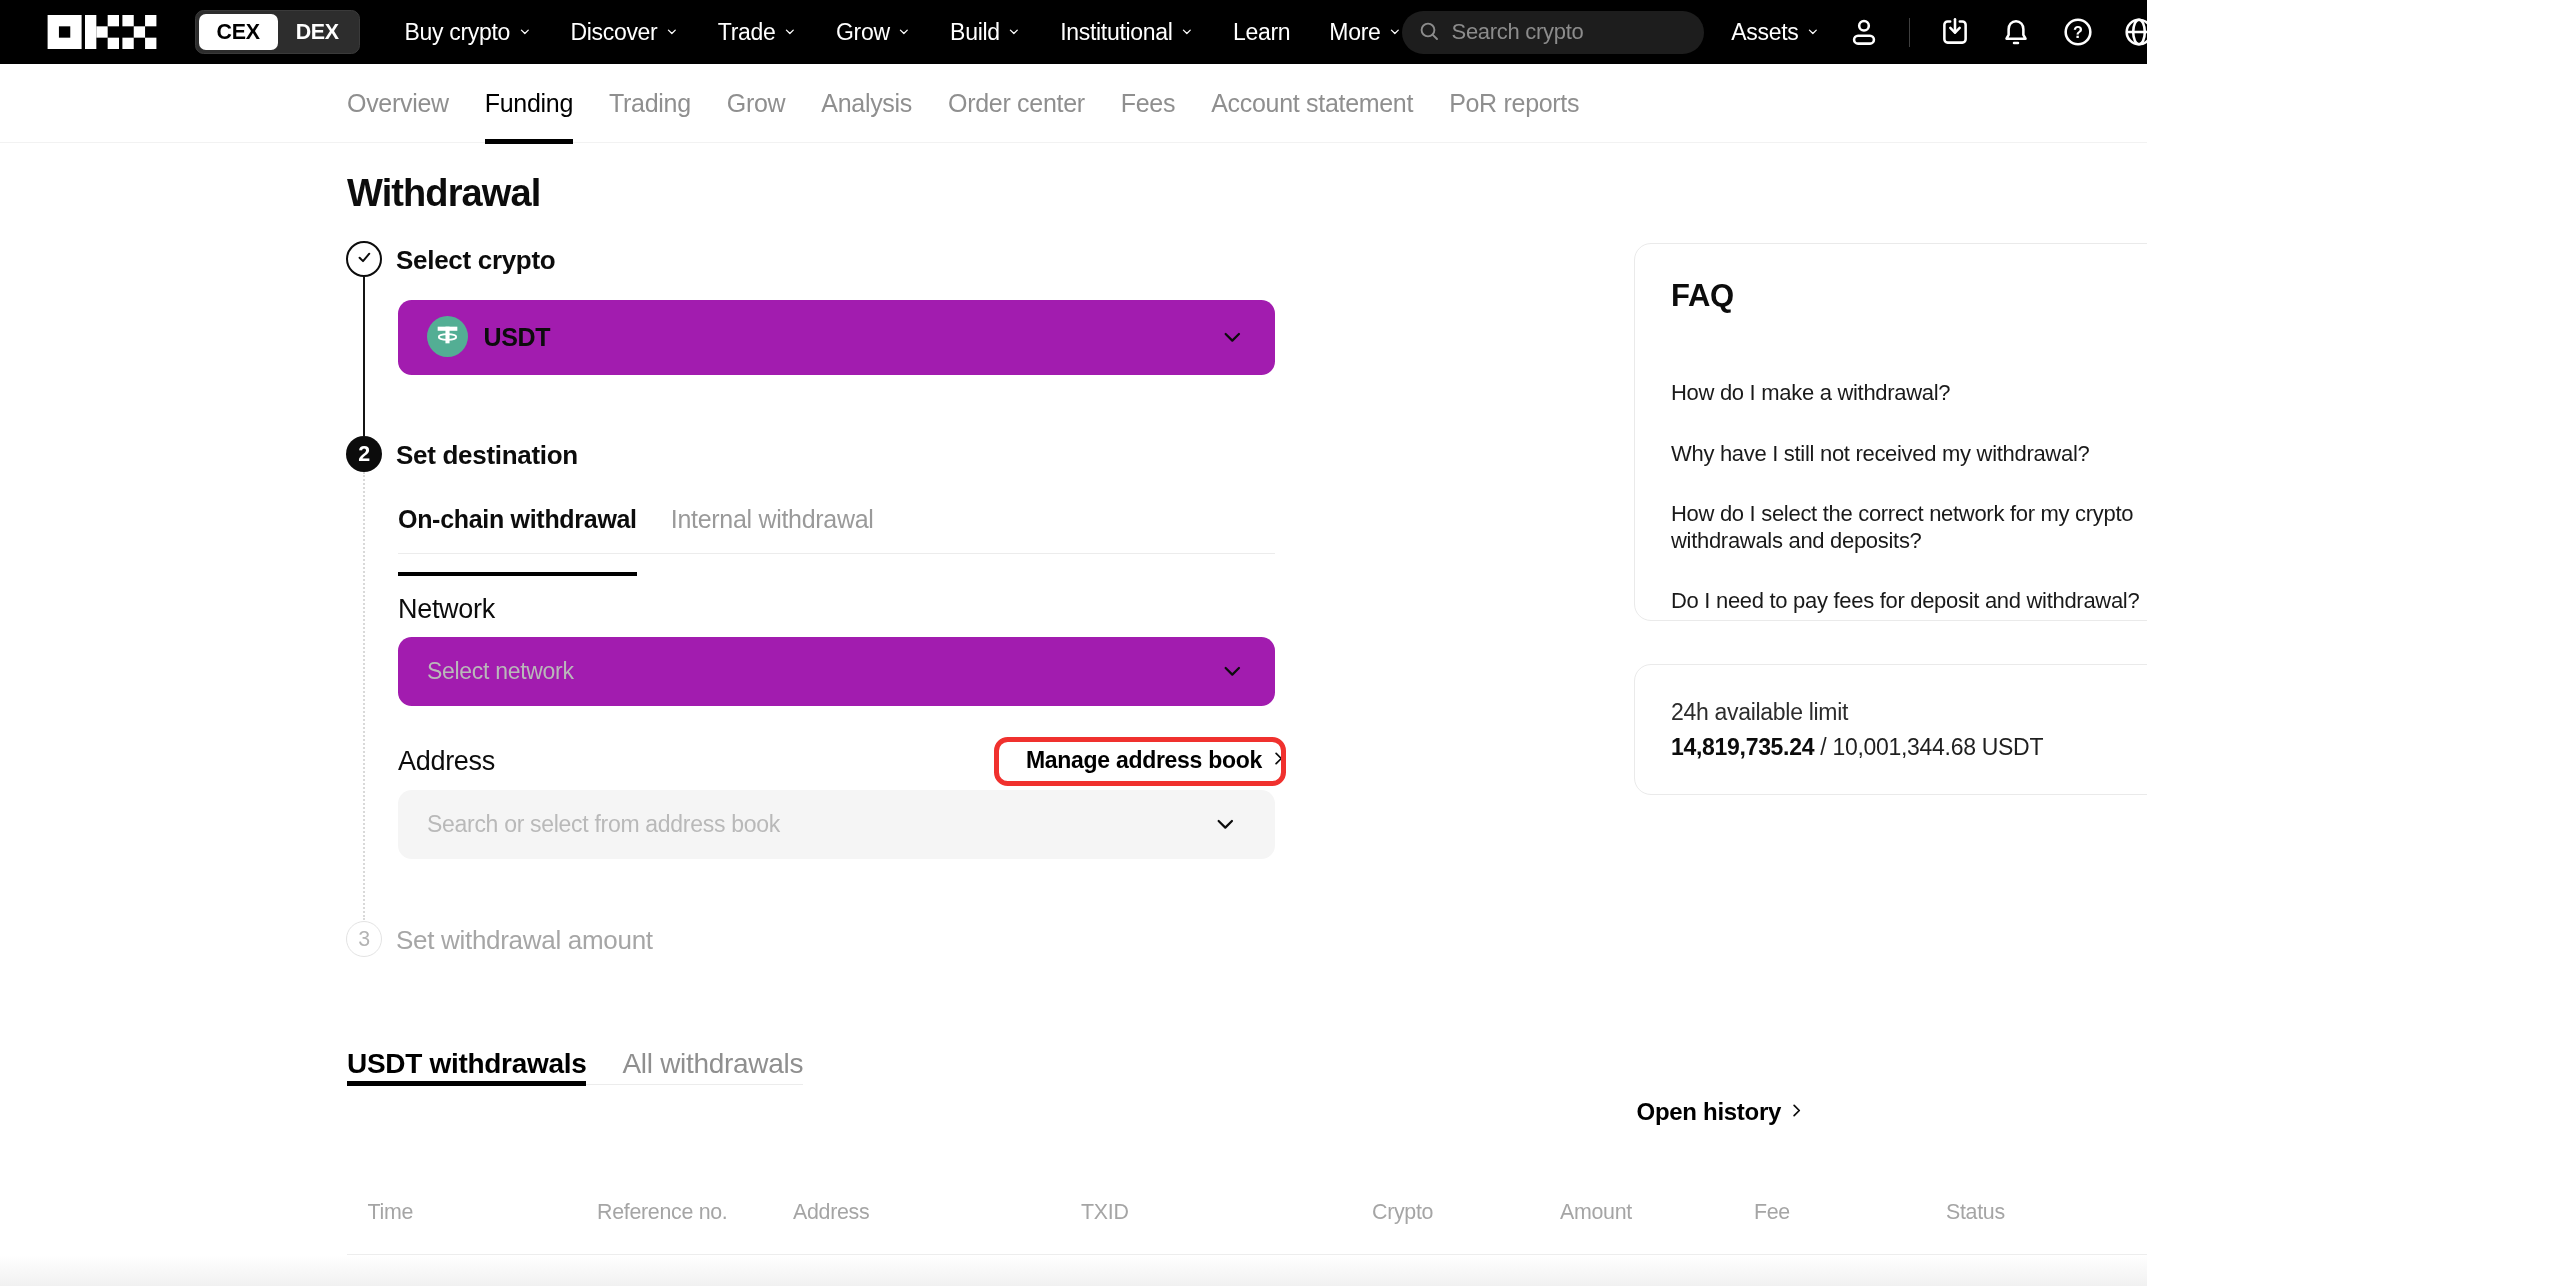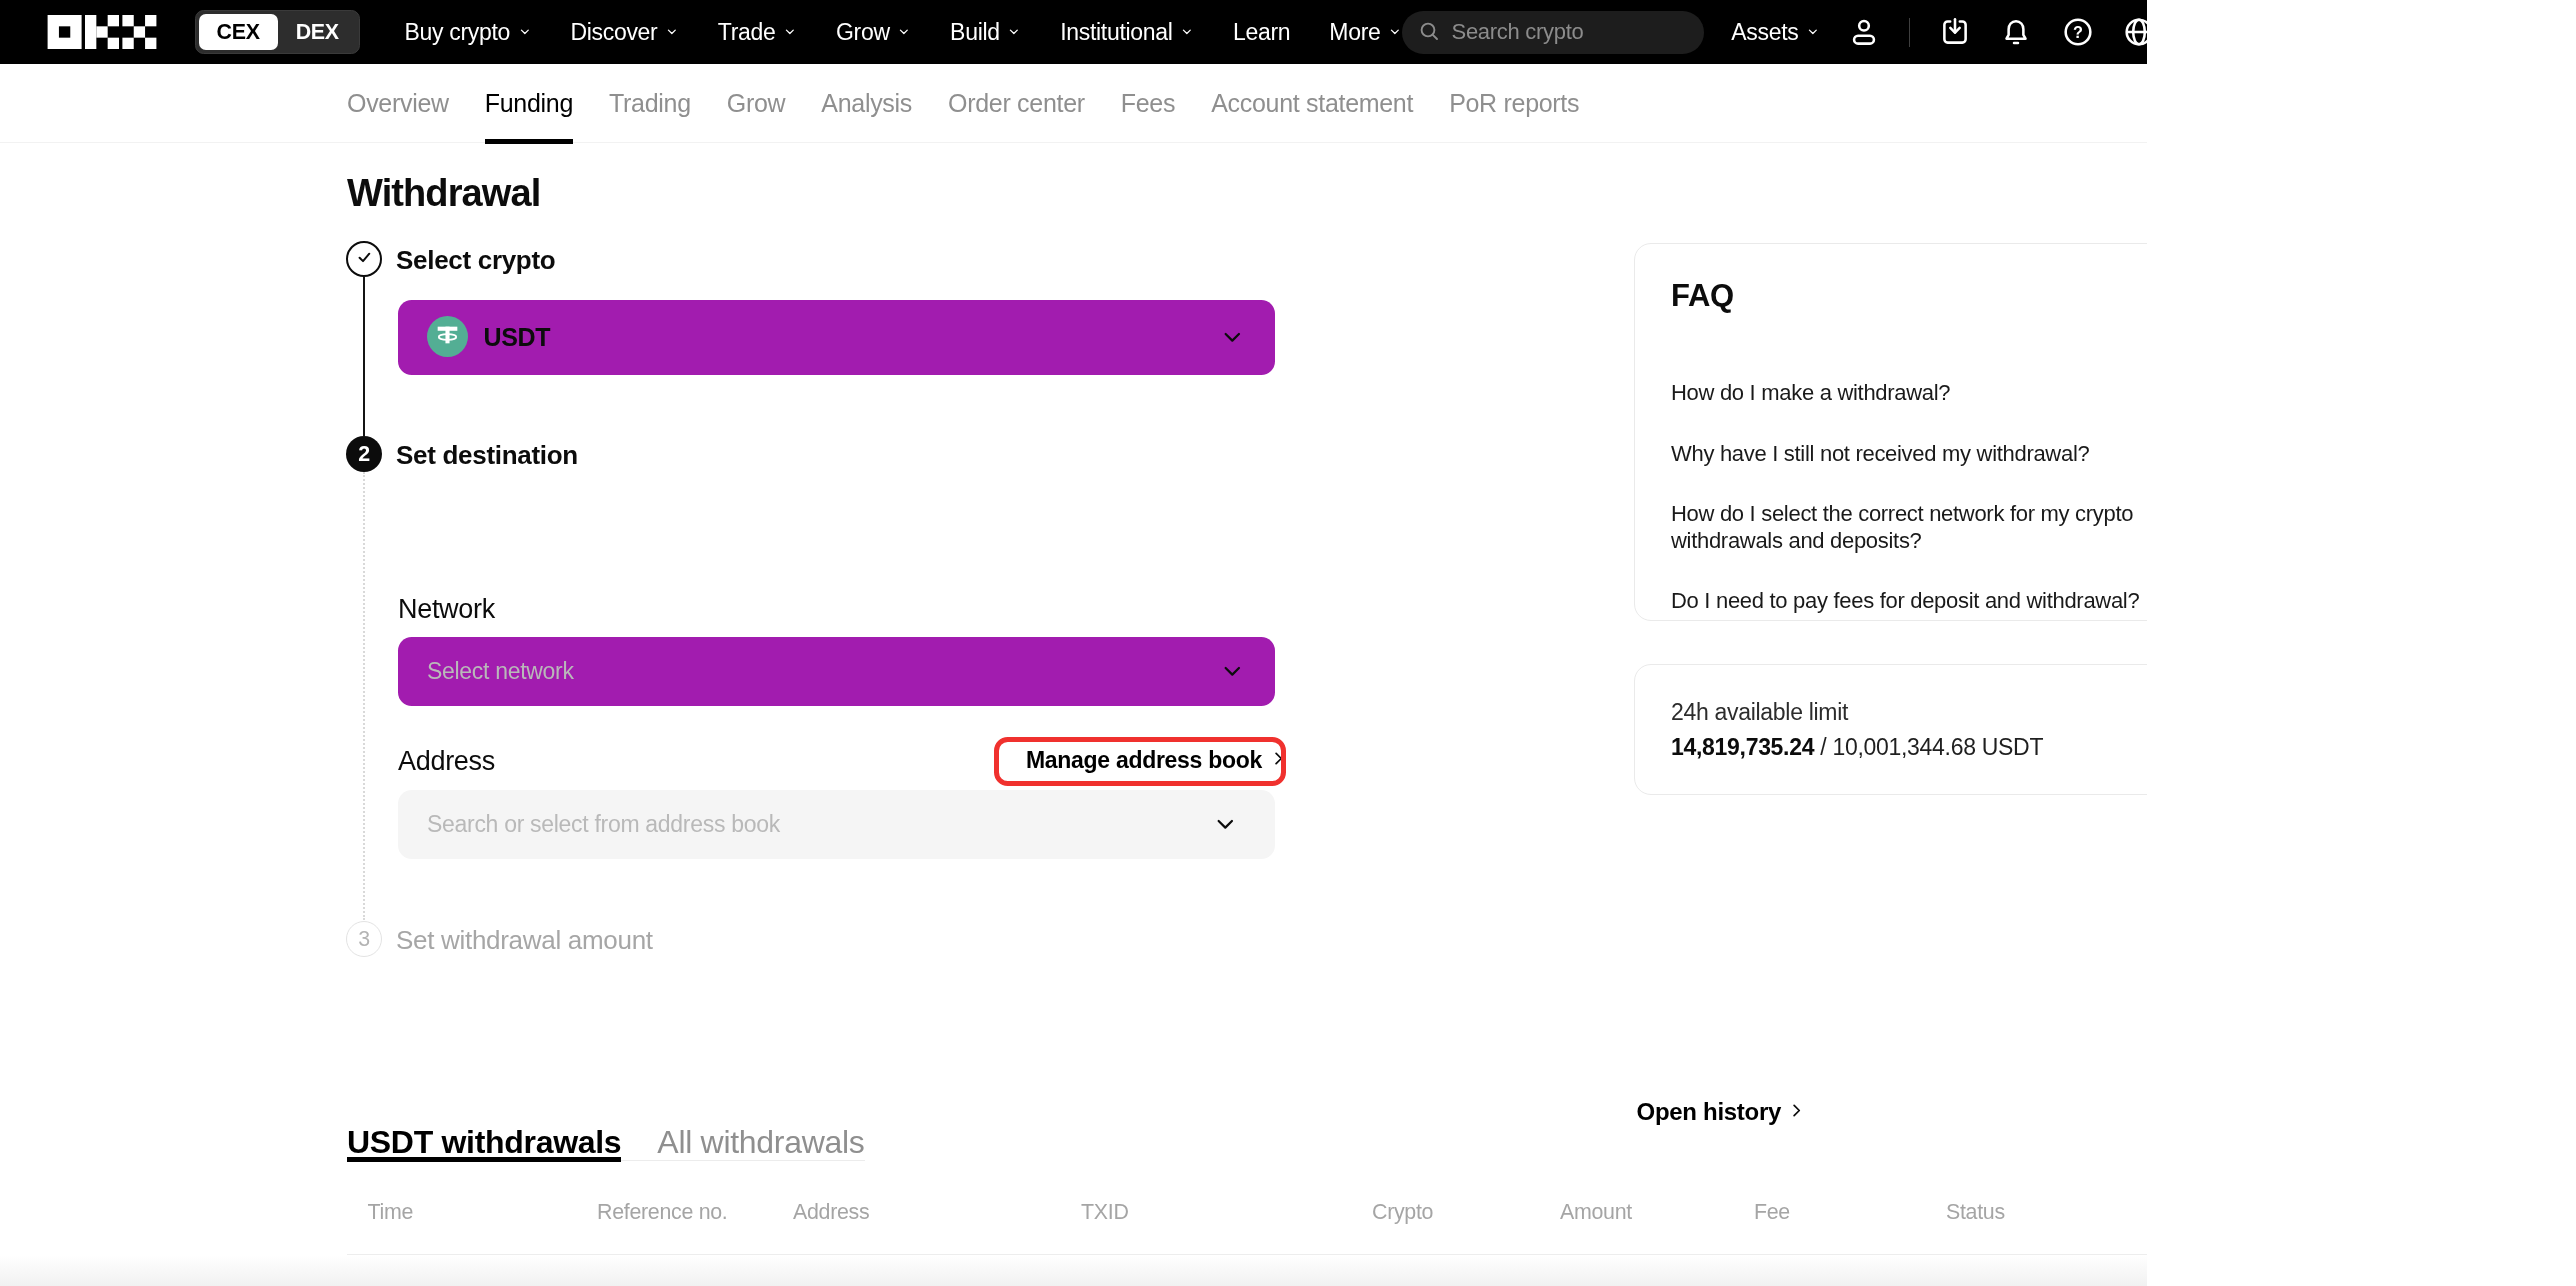--- a/index.html
+++ b/index.html
@@ -79,22 +79,22 @@
   .card { position:absolute; left:1634px; width:604px; border:1.7px solid #eaeaea; border-radius:17px; padding:34px 36px; background:#fff; }
   .faq-card { top:243px; height:378px; }
   .faq-title { font-size:31px; font-weight:700; margin-bottom:66px; }
   .faq-item { font-size:22px; color:#1a1a1a; line-height:26.6px; margin-bottom:34px; cursor:pointer; }
   .faq-item:last-child { margin-bottom:0; }
   .limit-card { top:664px; height:131px; font-size:23px; }
   .limit-title { color:#2c2c2c; margin-bottom:9.4px; line-height:26px; }
   .limit-value { color:#1f1f1f; line-height:26px; }
   .limit-value .bold { font-weight:700; color:#0c0c0c; }
   
-  .history-tabs { position:absolute; left:347px; top:1124px; height:37px;
-    border-bottom:1.7px solid #ececec; display:flex; gap:36px; font-size:32px; }
+  .history-tabs { position:absolute; left:347px; top:1048px; height:37px;
+    border-bottom:1.7px solid #ececec; display:flex; gap:36px; font-size:28px; }
   .h-tab { position:relative; color:#8f8f8f; cursor:pointer; white-space:nowrap; }
   .h-tab.active { color:#000; font-weight:700; }
   .h-tab.active::after { content:""; position:absolute; left:0; right:0; bottom:-1.7px; height:4.3px; background:#000; }
   .open-history { position:absolute; top:1098px; right:341px; display:flex; align-items:center; gap:6px;
     font-size:24px; font-weight:600; cursor:pointer; background:none; border:none; font-family:inherit; letter-spacing:-0.3px; }
   .thead { position:absolute; left:347px; top:1200px; width:1887px; height:22px; font-size:21.4px; color:#a5a5a5; }
   .thead span { position:absolute; top:0; white-space:nowrap; }
   .table-divider { position:absolute; left:347px; top:1254px; width:1887px; height:1.7px; background:#ededed; }
   .bottom-fade { position:absolute; left:0; top:1255px; width:2576px; height:31px;
     background:linear-gradient(180deg, #ffffff 0%, #f1f1f1 100%); }
@@ -284,20 +284,24 @@
           <polyline points="6 9 12 15 18 9"></polyline>
         </svg>
       </span>
   </div>
 
   <div class="step-marker s2">
       <span>2</span>
     </div>
   <div class="step-label l2">Set destination</div>
 
+  <div class="dest-tabs">
+    <span class="dest-tab active">On-chain withdrawal</span>
+    <span class="dest-tab">Internal withdrawal</span>
+  </div>
 
   <div class="field-label network-label">Network</div>
   <div class="select-box net">
     <span class="placeholder">Select network</span>
     <span class="chev">
         <svg width="26.6" height="26.6" viewBox="0 0 24 24" fill="none" stroke="#0c0c0c" stroke-width="2" stroke-linecap="round" stroke-linejoin="round">
           <polyline points="6 9 12 15 18 9"></polyline>
         </svg>
       </span>
   </div>

